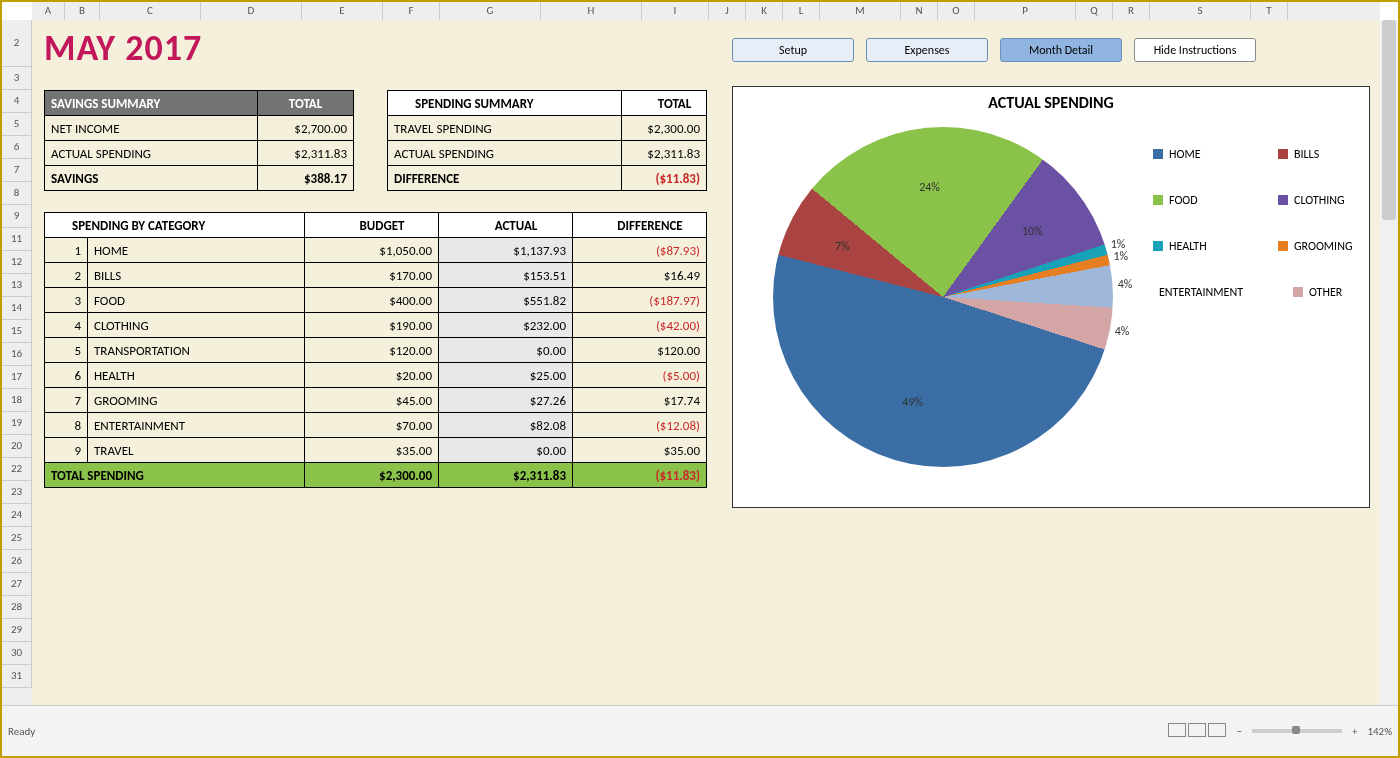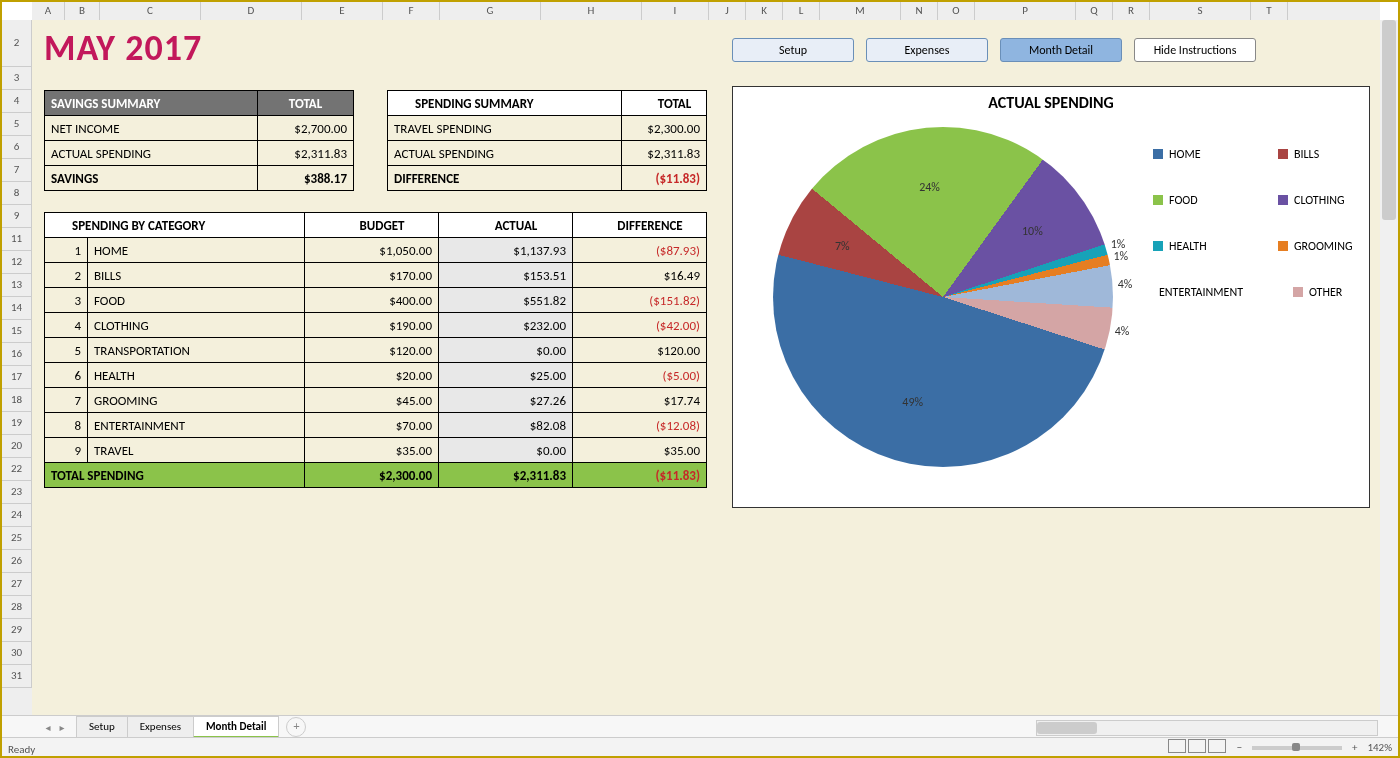--- a/index.html
+++ b/index.html
@@ -41,21 +41,21 @@
   
   .tabs{position:absolute;left:0;right:0;bottom:18px;height:22px;background:#f7f7f7;border-top:1px solid #ccc;display:flex;align-items:center;padding-left:40px;}
   .tab-nav{display:flex;gap:2px;margin-right:8px;}
   .tab-nav span{width:12px;height:12px;display:inline-block;color:#888;font-size:10px;text-align:center;}
   .tab{padding:3px 12px;border:1px solid #ccc;border-bottom:none;background:#eee;font-size:11px;margin-right:-1px;cursor:pointer;}
   .tab.active{background:#fff;font-weight:bold;border-bottom:2px solid #8bc34a;}
   .tab-plus{width:18px;height:18px;border:1px solid #ccc;border-radius:50%;text-align:center;line-height:16px;margin-left:8px;color:#888;cursor:pointer;}
   .hscroll{position:absolute;right:20px;bottom:20px;width:340px;height:14px;background:#f0f0f0;border:1px solid #ccc;}
   .hscroll .thumb{position:absolute;left:0;top:1px;bottom:1px;width:60px;background:#ccc;border-radius:3px;}
   
-  .status{position:absolute;left:0;right:0;bottom:0;height:18px;background:#f3f3f3;border-top:1px solid #ccc;display:flex;align-items:flex-end;font-size:11px;color:#555;padding:0 6px;justify-content:space-between;}
+  .status{position:absolute;left:0;right:0;bottom:0;height:18px;background:#f3f3f3;border-top:1px solid #ccc;display:flex;align-items:center;font-size:11px;color:#555;padding:16px 6px;justify-content:space-between;}
   .status-right{display:flex;align-items:center;gap:10px;}
   .view-icons span{display:inline-block;width:16px;height:12px;border:1px solid #888;margin-left:2px;}
   .zoom-slider{width:90px;height:4px;background:#ccc;position:relative;}
   .zoom-slider .dot{position:absolute;top:-3px;left:40px;width:8px;height:8px;background:#888;border-radius:2px;}
 </style>
 </head>
 <body>
 
 <div class="col-headers" id="colh">
     <div style="width: 32px;">A</div>
@@ -197,21 +197,21 @@
       <td>BILLS</td>
       <td class="num">$170.00</td>
       <td class="num shade">$153.51</td>
       <td class="num ">$16.49</td>
     </tr>
         <tr>
       <td class="num" style="width:30px">3</td>
       <td>FOOD</td>
       <td class="num">$400.00</td>
       <td class="num shade">$551.82</td>
-      <td class="num neg">($151.82)</td>
+      <td class="num neg">($187.97)</td>
     </tr>
         <tr>
       <td class="num" style="width:30px">4</td>
       <td>CLOTHING</td>
       <td class="num">$190.00</td>
       <td class="num shade">$232.00</td>
       <td class="num neg">($42.00)</td>
     </tr>
         <tr>
       <td class="num" style="width:30px">5</td>

